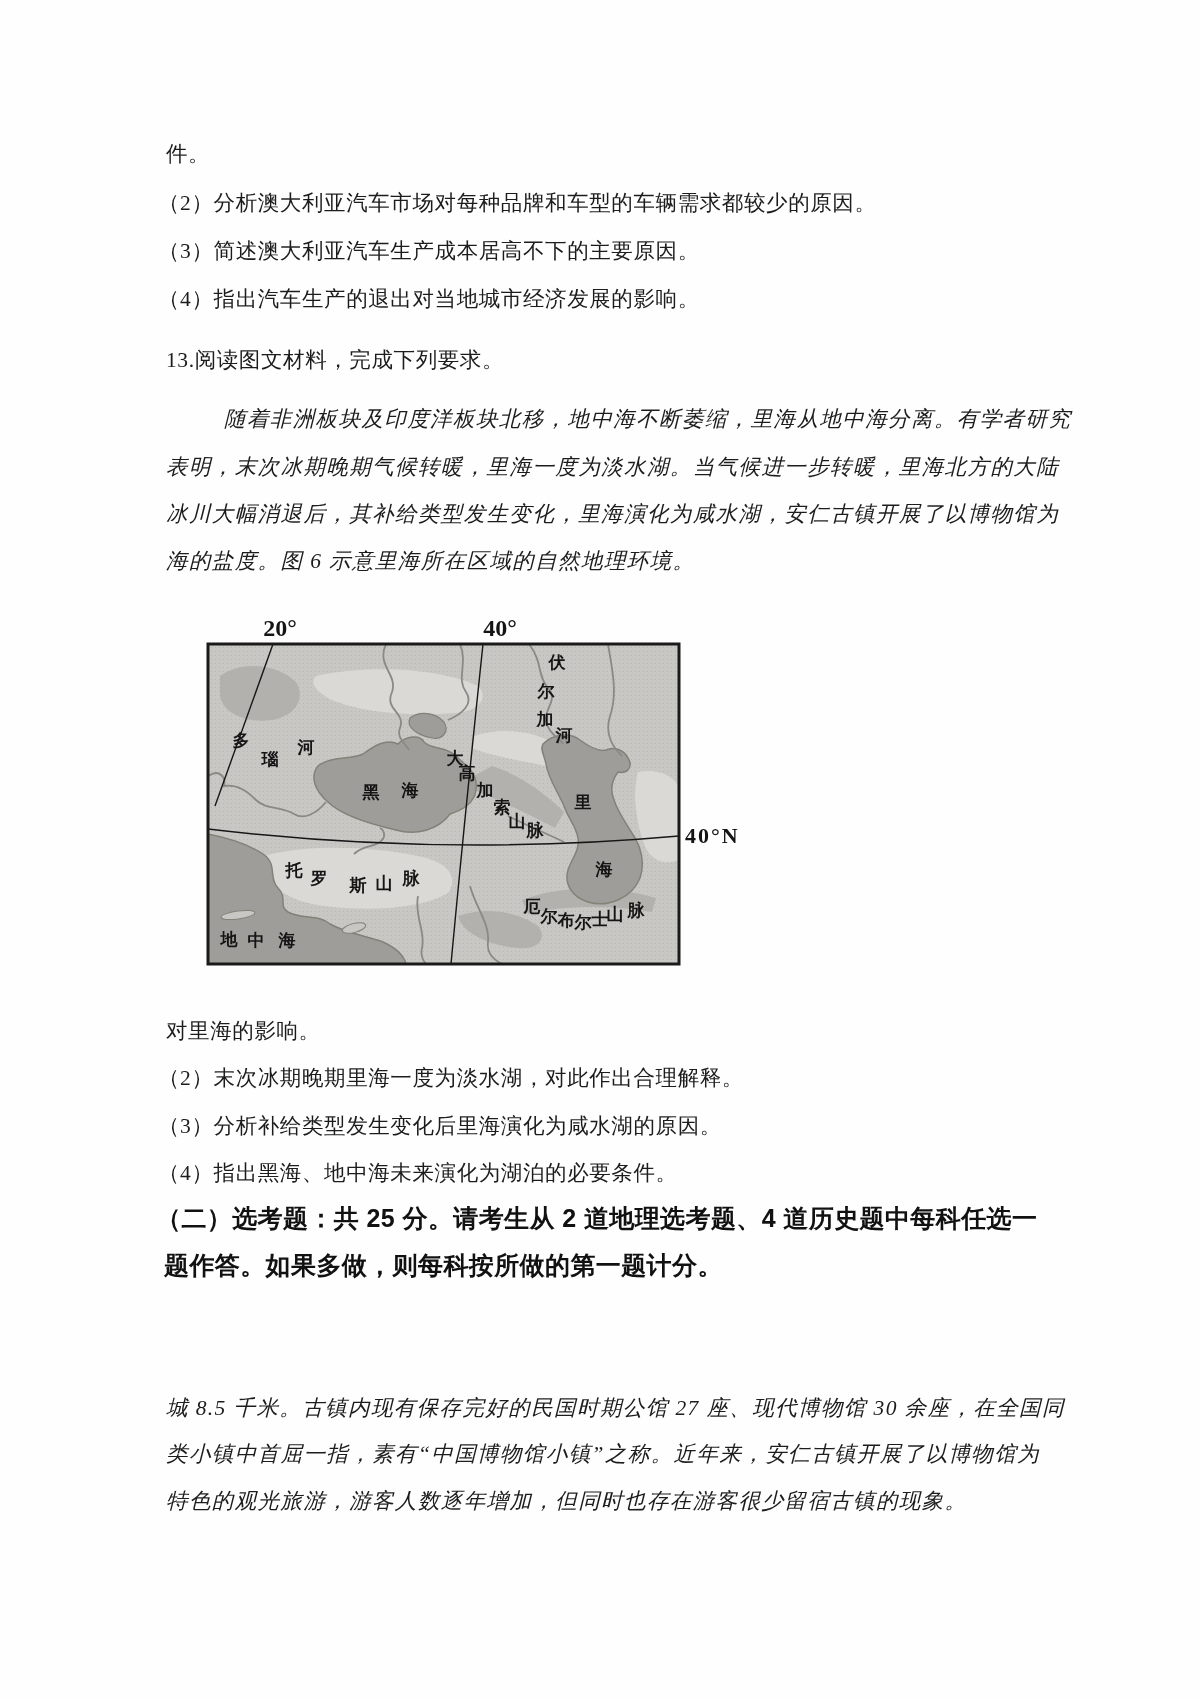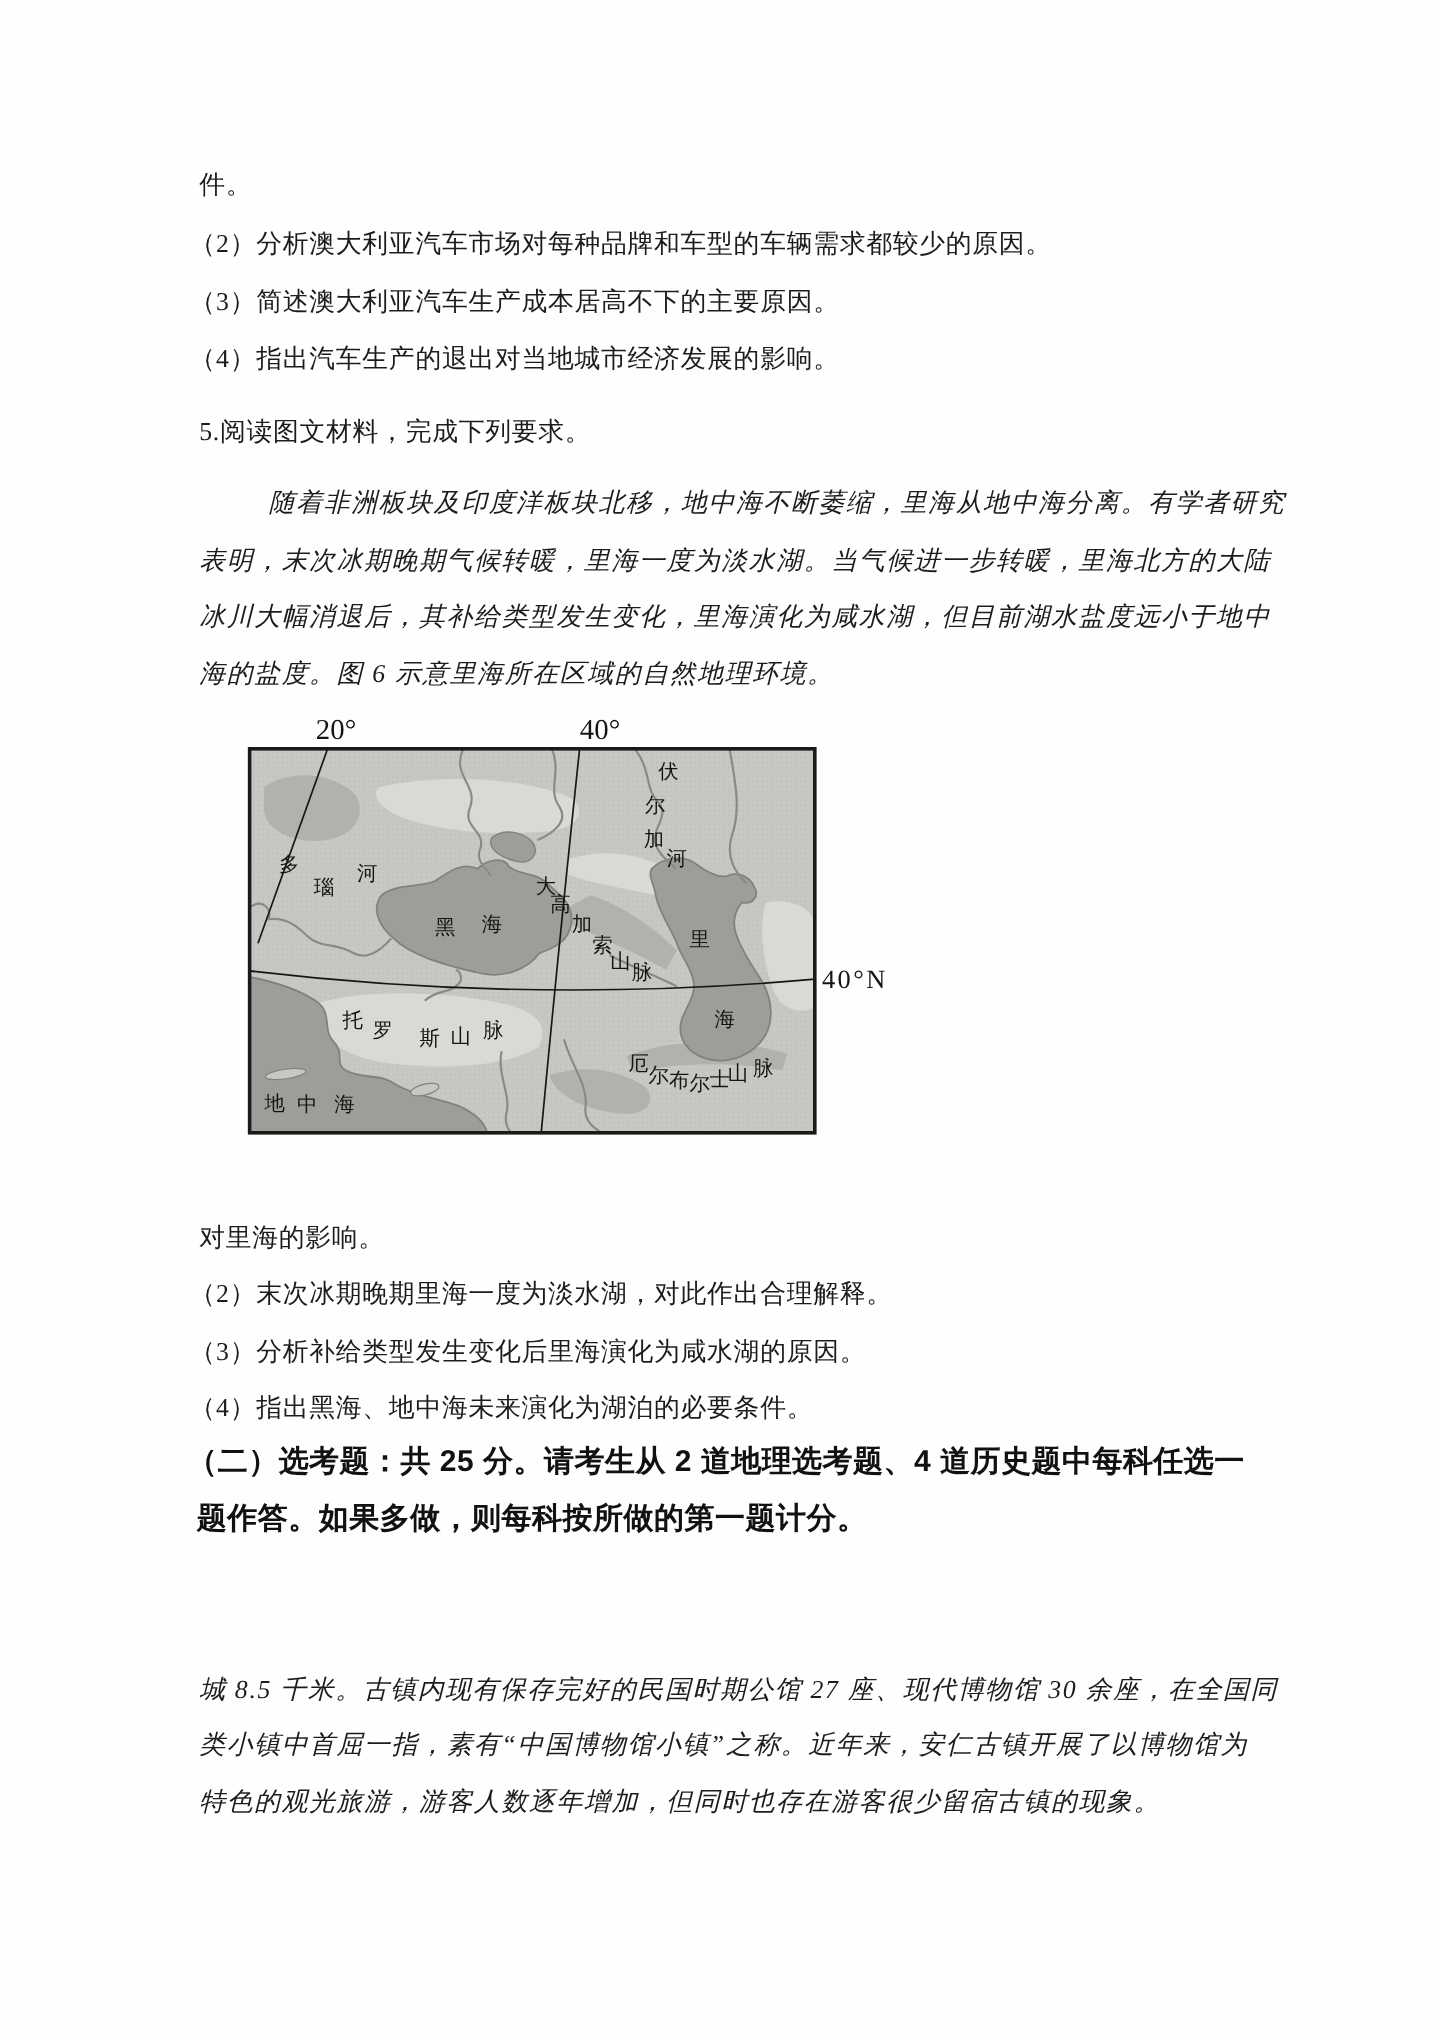--- a/index.html
+++ b/index.html
@@ -8,44 +8,44 @@
     background:#fefefe; overflow:hidden;
     font-family:"Liberation Serif","DejaVu Serif",serif; color:#1c1c1c;
   }
   .ln { position:absolute; white-space:nowrap; line-height:1.25; }
   .song { font-size:21.5px; letter-spacing:0.6px; }
   .kai  { font-size:21.5px; letter-spacing:1.4px; font-style:italic; }
   .bold {
     font-size:25px; font-weight:bold; letter-spacing:0.4px;
     font-family:"Liberation Sans","DejaVu Sans",sans-serif; color:#111;
   }
-  .map-figure { position:absolute; left:206px; top:594px; width:590px; height:362px; }
+  .map-figure { position:absolute; left:206px; top:614px; width:590px; height:362px;font-weight:bold; }
   .map-figure svg { display:block; }
   .map-figure text {
     font-family:"Liberation Serif","DejaVu Serif",serif;
     fill:#141414;
   }
   .geo-lbl { font-size:17px; text-anchor:middle; }
   .coord-lbl { font-size:24px; text-anchor:middle; }
   .coord-lbl-right { font-size:22px; letter-spacing:2px; }
 </style>
 </head>
 <body>
 
 <div class="page">
 
   <div class="ln song" style="left:166px; top:141px;">件。</div>
   <div class="ln song" style="left:158px; top:190px;text-align:right;">（2）分析澳大利亚汽车市场对每种品牌和车型的车辆需求都较少的原因。</div>
   <div class="ln song" style="left:158px; top:238px;">（3）简述澳大利亚汽车生产成本居高不下的主要原因。</div>
   <div class="ln song" style="left:158px; top:286px;">（4）指出汽车生产的退出对当地城市经济发展的影响。</div>
 
-  <div class="ln song" style="left:166px; top:347px;">5.阅读图文材料，完成下列要求。</div>
+  <div class="ln song" style="left:166px; top:347px;">13.阅读图文材料，完成下列要求。</div>
   <div class="ln kai" style="left:224px; top:406px;">随着非洲板块及印度洋板块北移，地中海不断萎缩，里海从地中海分离。有学者研究</div>
   <div class="ln kai" style="left:166px; top:454px;">表明，末次冰期晚期气候转暖，里海一度为淡水湖。当气候进一步转暖，里海北方的大陆</div>
-  <div class="ln kai" style="left:166px; top:501px;">冰川大幅消退后，其补给类型发生变化，里海演化为咸水湖，但目前湖水盐度远小于地中</div>
+  <div class="ln kai" style="left:166px; top:501px;">冰川大幅消退后，其补给类型发生变化，里海演化为咸水湖，安仁古镇开展了以博物馆为</div>
   <div class="ln kai" style="left:166px; top:548px;">海的盐度。图 6 示意里海所在区域的自然地理环境。</div>
 
   <div class="map-figure">
     <svg width="590" height="362" viewBox="0 0 590 362">
       <defs>
         <clipPath id="mapclip">
             <rect x="2" y="30" width="471" height="320"></rect>
           </clipPath>
         <pattern id="stipple" width="4" height="4" patternUnits="userSpaceOnUse">
           <rect width="4" height="4" fill="none"></rect>

